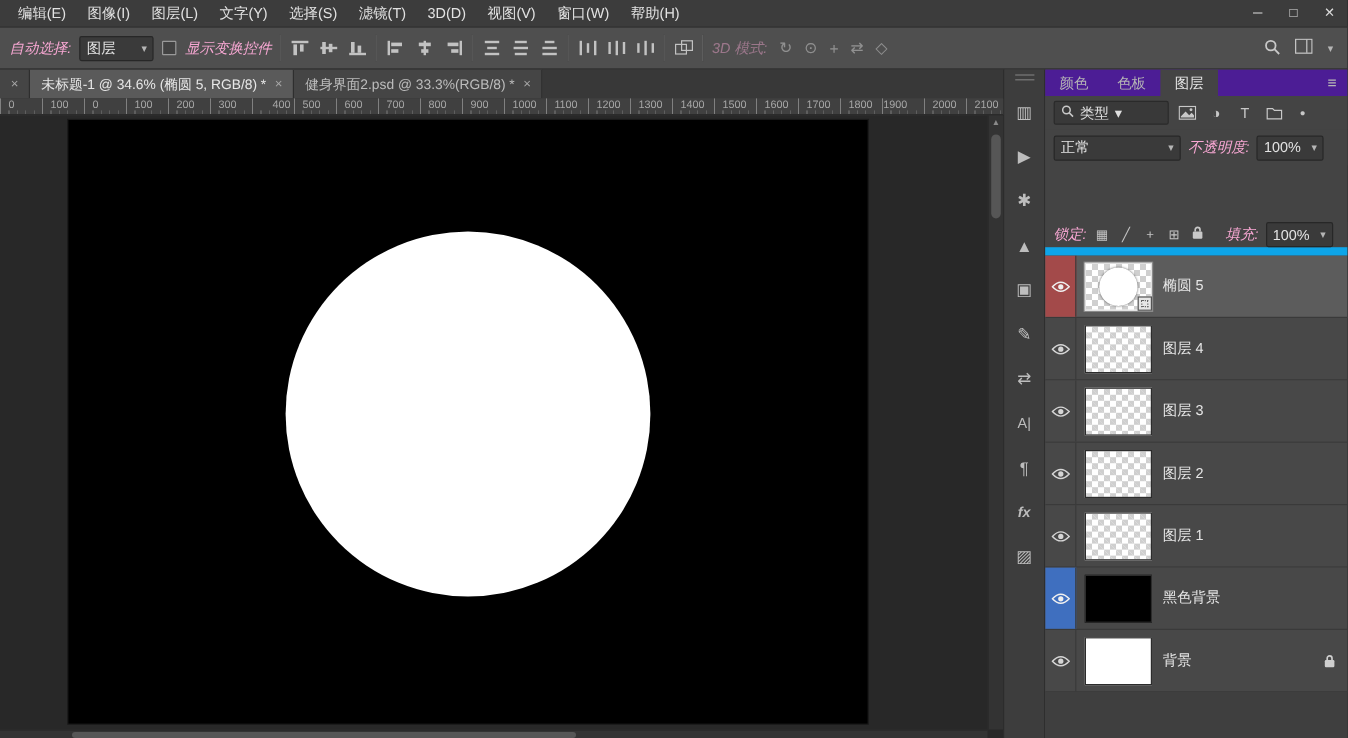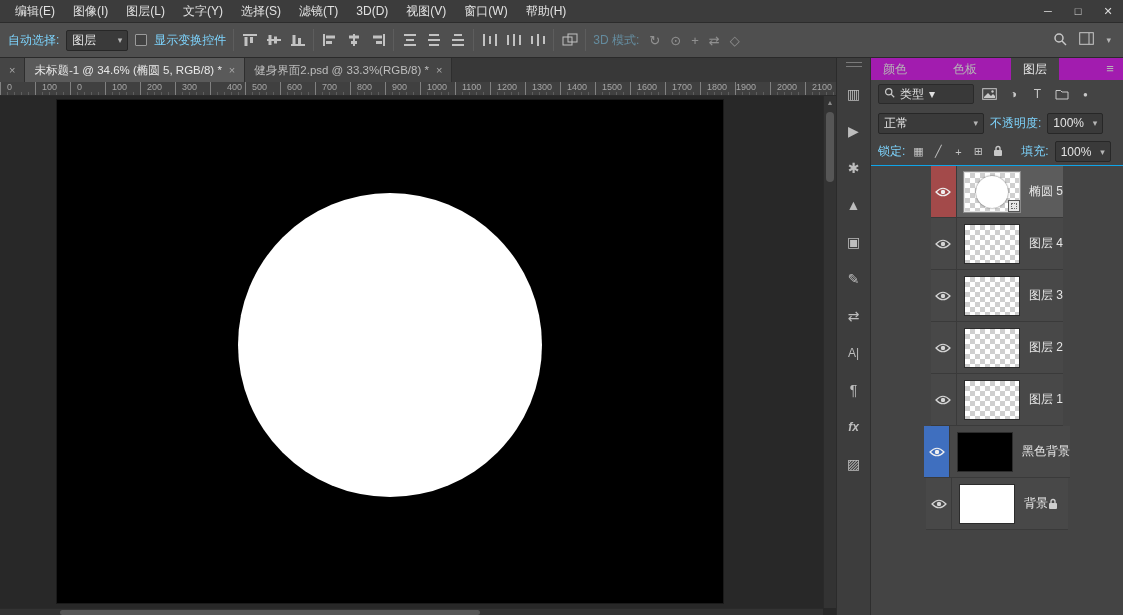--- a/index.html
+++ b/index.html
@@ -13,21 +13,21 @@
 
   
   .menubar { height:22px; background:#3c3c3c; display:flex; align-items:center; padding-left:6px; flex:none;justify-content:center; }
   .menu-item { padding:0 9px; line-height:22px; color:#e2e2e2; cursor:default; white-space:nowrap; }
   .win-controls { margin-left:auto; display:flex; height:22px; }
   .win-btn { width:30px; text-align:center; line-height:22px; color:#dcdcdc; font-size:11px; }
 
   
   .optionsbar { height:36px; background:#4f4f4f; border-top:1px solid #2c2c2c; border-bottom:1px solid #2a2a2a;
     display:flex; align-items:center; padding:0 8px; gap:7px; flex:none; }
-  .opt-label { color:#7dd3fc; white-space:nowrap; }
+  .opt-label { color:#f9a8d4; white-space:nowrap;font-style:italic; }
   .dd { height:21px; background:#3a3a3a; border:1px solid #272727; border-radius:2px;
     display:flex; align-items:center; padding:0 5px; gap:5px; color:#e3e3e3; }
   .dd .chev { color:#b5b5b5; font-size:9px; margin-left:auto; }
   .checkbox { width:12px; height:12px; border:1px solid #9a9a9a; background:#424242; border-radius:1px; flex:none; }
   .sep { width:1px; height:22px; background:#3a3a3a; border-right:1px solid #5d5d5d; flex:none; }
   .ai { width:17px; height:15px; display:flex; align-items:center; justify-content:center; }
   .ai svg { display:block; }
   .mode3d { display:flex; align-items:center; gap:10px; opacity:.45; }
   .mode3d .g { font-size:13px; color:#e0e0e0; }
   .opt-right { margin-left:auto; display:flex; align-items:center; gap:12px; padding-right:4px; }
@@ -69,40 +69,40 @@
   .right-col { flex:1; display:flex; min-width:0; background:#3d3d3d; border-left:1px solid #2b2b2b; }
   .icon-strip { width:34px; flex:none; background:#3d3d3d; border-right:1px solid #2e2e2e;
     display:flex; flex-direction:column; align-items:center; padding-top:4px; }
   .grip { width:16px; height:5px; border-top:1px solid #7a7a7a; border-bottom:1px solid #7a7a7a; margin-bottom:8px; }
   .strip-icon { width:34px; height:37px; display:flex; align-items:center; justify-content:center;
     color:#bdbdbd; font-size:14px; font-style:normal; }
   .strip-icon.small { font-size:12px; }
   .strip-icon.fx { font-style:italic; font-weight:bold; font-size:12px; }
 
   .panels { flex:1; display:flex; flex-direction:column; background:#444; min-width:0; }
-  .panel-tabs { height:22px; background:#a21caf; display:flex; align-items:stretch; flex:none;gap:22px; }
+  .panel-tabs { height:22px; background:#4c1d95; display:flex; align-items:stretch; flex:none; }
   .panel-tab { padding:0 12px; line-height:22px; color:#b5b5b5; }
   .panel-tab.active { background:#444; color:#e5e5e5; }
   .panel-menu { margin-left:auto; width:26px; text-align:center; line-height:22px; color:#b5b5b5; font-size:13px; }
 
   .filter-row { height:28px; display:flex; align-items:center; gap:7px; padding:0 7px; flex:none; background:#444; }
   .search-dd { width:96px; height:20px; background:#393939; border:1px solid #2a2a2a; border-radius:2px;
     display:flex; align-items:center; gap:5px; padding:0 5px; color:#e0e0e0; }
   .f-icon { color:#c8c8c8; display:flex; align-items:center; justify-content:center; width:17px; }
   .f-icon.dot { font-size:8px; }
 
   .blend-row { height:30px; display:flex; align-items:center; gap:6px; padding:0 7px; flex:none; background:#444;text-align:center; }
   .blend-dd { width:106px; }
   .mini-dd { width:56px; }
 
   .lock-row { height:28px; display:flex; align-items:center; gap:6px; padding:0 7px; flex:none; background:#444;
-    border-bottom:1px solid #0ea5e9; }
+    border-bottom:7px solid #0ea5e9;margin-top:47px; }
   .lock-icon { color:#c3c3c3; font-size:11px; width:14px; text-align:center; }
 
-  .layers-list { flex:1; display:flex; flex-direction:column; overflow:hidden;align-items:center; }
+  .layers-list { flex:1; display:flex; flex-direction:column; overflow:hidden; }
   .layer-row { height:52px; flex:none; display:flex; align-items:center; background:#484848; border-bottom:1px solid #3a3a3a; }
   .layer-row.selected { background:#5c5c5c; }
   .eye-col { width:26px; align-self:stretch; flex:none; display:flex; align-items:center; justify-content:center;
     border-right:1px solid #3a3a3a; }
   .eye-col.accent-red { background:#a34a4a; }
   .eye-col.accent-blue { background:#3f6fbf; }
   .thumb { width:56px; height:40px; border:1px solid #2c2c2c; flex:none; margin-left:7px; position:relative; background:#888; }
   .thumb[data-thumb^="checker"] { background-color:#fff;
     background-image:
       linear-gradient(45deg,#cfcfcf 25%,transparent 25%,transparent 75%,#cfcfcf 75%),

